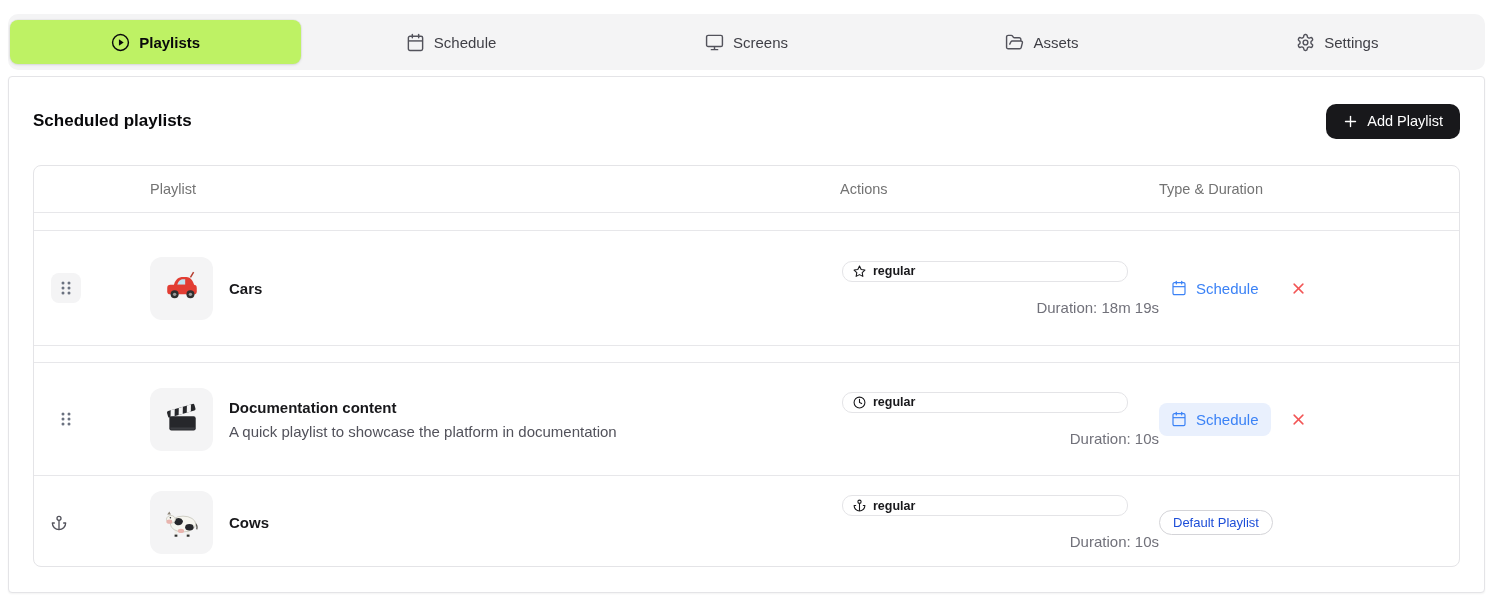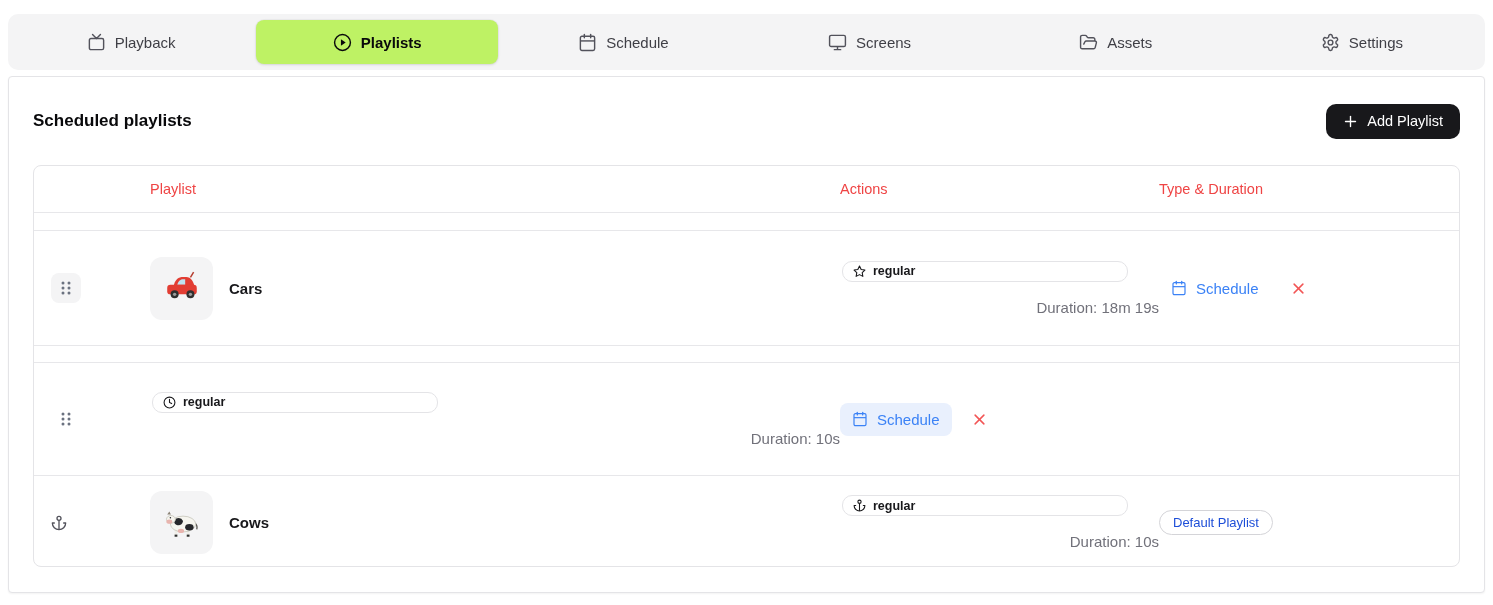--- a/index.html
+++ b/index.html
@@ -16,21 +16,21 @@
   
   .card { position:absolute; left:8px; top:76px; width:1477px; height:517px; background:#ffffff; border:1px solid #e4e4e7; border-radius:4px; box-shadow:0 1px 2px rgba(0,0,0,0.05); }
   .panel-header { position:absolute; top:0; left:0; right:0; height:88px; display:flex; align-items:center; justify-content:space-between; padding:0 24px; }
   .panel-title { font-size:17px; font-weight:700; color:#09090b; }
   .add-btn { display:flex; align-items:center; gap:9px; height:35px; padding:0 17px; background:#18181b; color:#ffffff; border:none; border-radius:10px; font-family:inherit; font-size:14.5px; font-weight:500; cursor:pointer; }
   .add-btn svg { width:15px; height:15px; color:#ffffff; }
 
   
   .ptable { position:absolute; top:88px; left:24px; right:24px; bottom:25px; border:1px solid #e4e4e7; border-radius:8px; overflow:hidden; background:#fff; }
   .grid { display:grid; grid-template-columns:116px 690px 319px 1fr; align-items:center; }
-  .thead { height:47px; color:#ef4444; font-size:14.5px; border-bottom:1px solid #e7e7ea; }
+  .thead { height:47px; color:#737373; font-size:14.5px; border-bottom:1px solid #e7e7ea; }
   .spacer-row { border-bottom:1px solid #e7e7ea; }
   .trow { border-bottom:1px solid #e7e7ea; }
   .trow:last-child { border-bottom:none; }
 
   .cell-handle { padding-left:17px; display:flex; align-items:center; }
   .handle-box { width:30px; height:30px; border-radius:8px; display:flex; align-items:center; justify-content:center; background:transparent; border:none; cursor:grab; }
   .handle-box.boxed { background:#f4f4f5; }
   .handle-box svg { width:14px; height:16px; color:#6b7280; }
   .anchor-wrap { width:30px; display:flex; justify-content:flex-start; color:#52525b; }
   .anchor-wrap svg { width:16px; height:18px; }
@@ -145,26 +145,20 @@
         <ellipse cx="17" cy="25.5" rx="3" ry="2" fill="#e8b4ae"></ellipse>
         <path d="M4 10 l2 -3 l1.5 3 Z" fill="#8b8377"></path>
         <ellipse cx="7.5" cy="14.5" rx="4.2" ry="3.6" fill="#f6f5ef" stroke="#c9c7bd" stroke-width="0.8"></ellipse>
         <ellipse cx="6" cy="16.8" rx="2.8" ry="2" fill="#e8b4ae"></ellipse>
         <circle cx="7" cy="13" r="0.7" fill="#26272b"></circle>
       </symbol>
   </defs>
 </svg>
 
 <nav class="nav">
-  <button class="tab">
-    <svg class="ic">
-        <use href="#i-tv"></use>
-      </svg>
-    <span>Playback</span>
-  </button>
   <button class="tab active">
     <svg class="ic">
         <use href="#i-play-circle"></use>
       </svg>
     <span>Playlists</span>
   </button>
   <button class="tab">
     <svg class="ic">
         <use href="#i-calendar"></use>
       </svg>
@@ -258,20 +252,31 @@
     <div class="spacer-row" style="height:17px"></div>
 
     <div class="grid trow" style="height:113px">
       <div class="cell-handle">
         <div class="handle-box">
           <svg class="ic">
               <use href="#i-grip"></use>
             </svg>
         </div>
       </div>
+      <div class="cell-playlist">
+        <div class="thumb">
+          <svg class="ic">
+              <use href="#e-clapper"></use>
+            </svg>
+        </div>
+        <div>
+          <div class="row-title">Documentation content</div>
+          <div class="row-desc">A quick playlist to showcase the platform in documentation</div>
+        </div>
+      </div>
       <div class="cell-type">
         <div class="type-badge">
           <svg class="ic">
               <use href="#i-clock"></use>
             </svg>
           <span>regular</span>
         </div>
         <div class="duration">Duration: 10s</div>
       </div>
       <div class="cell-actions">

